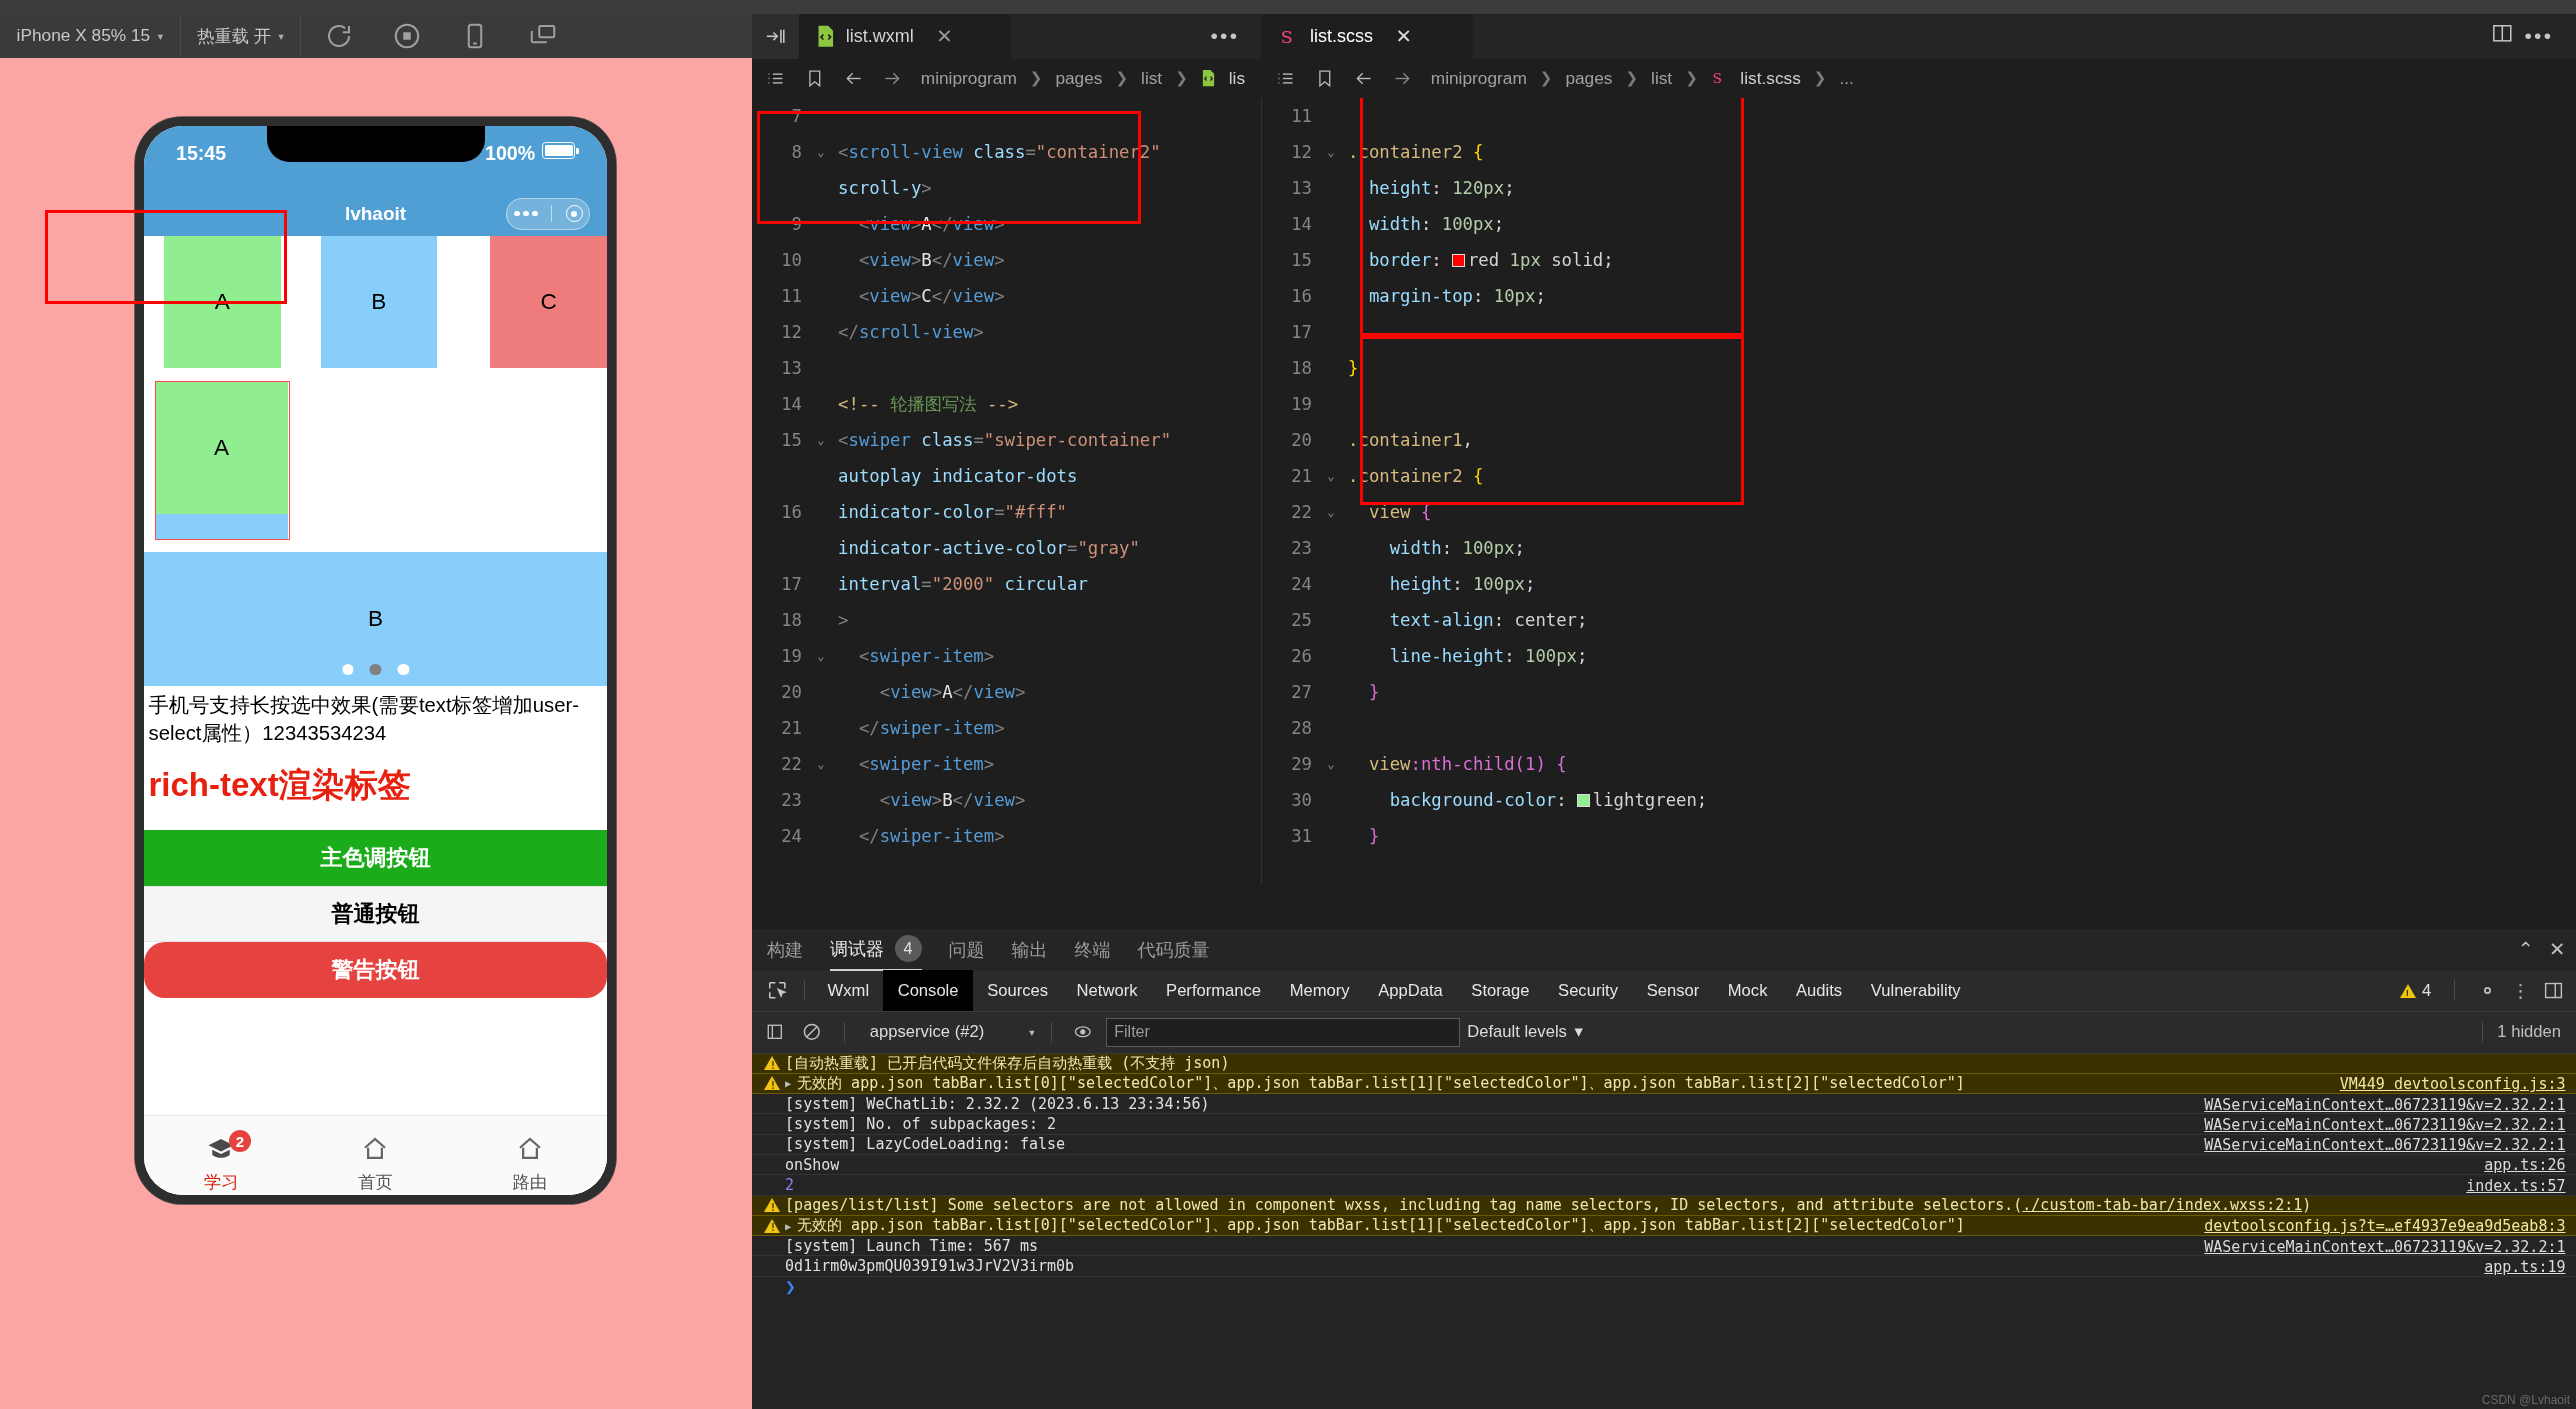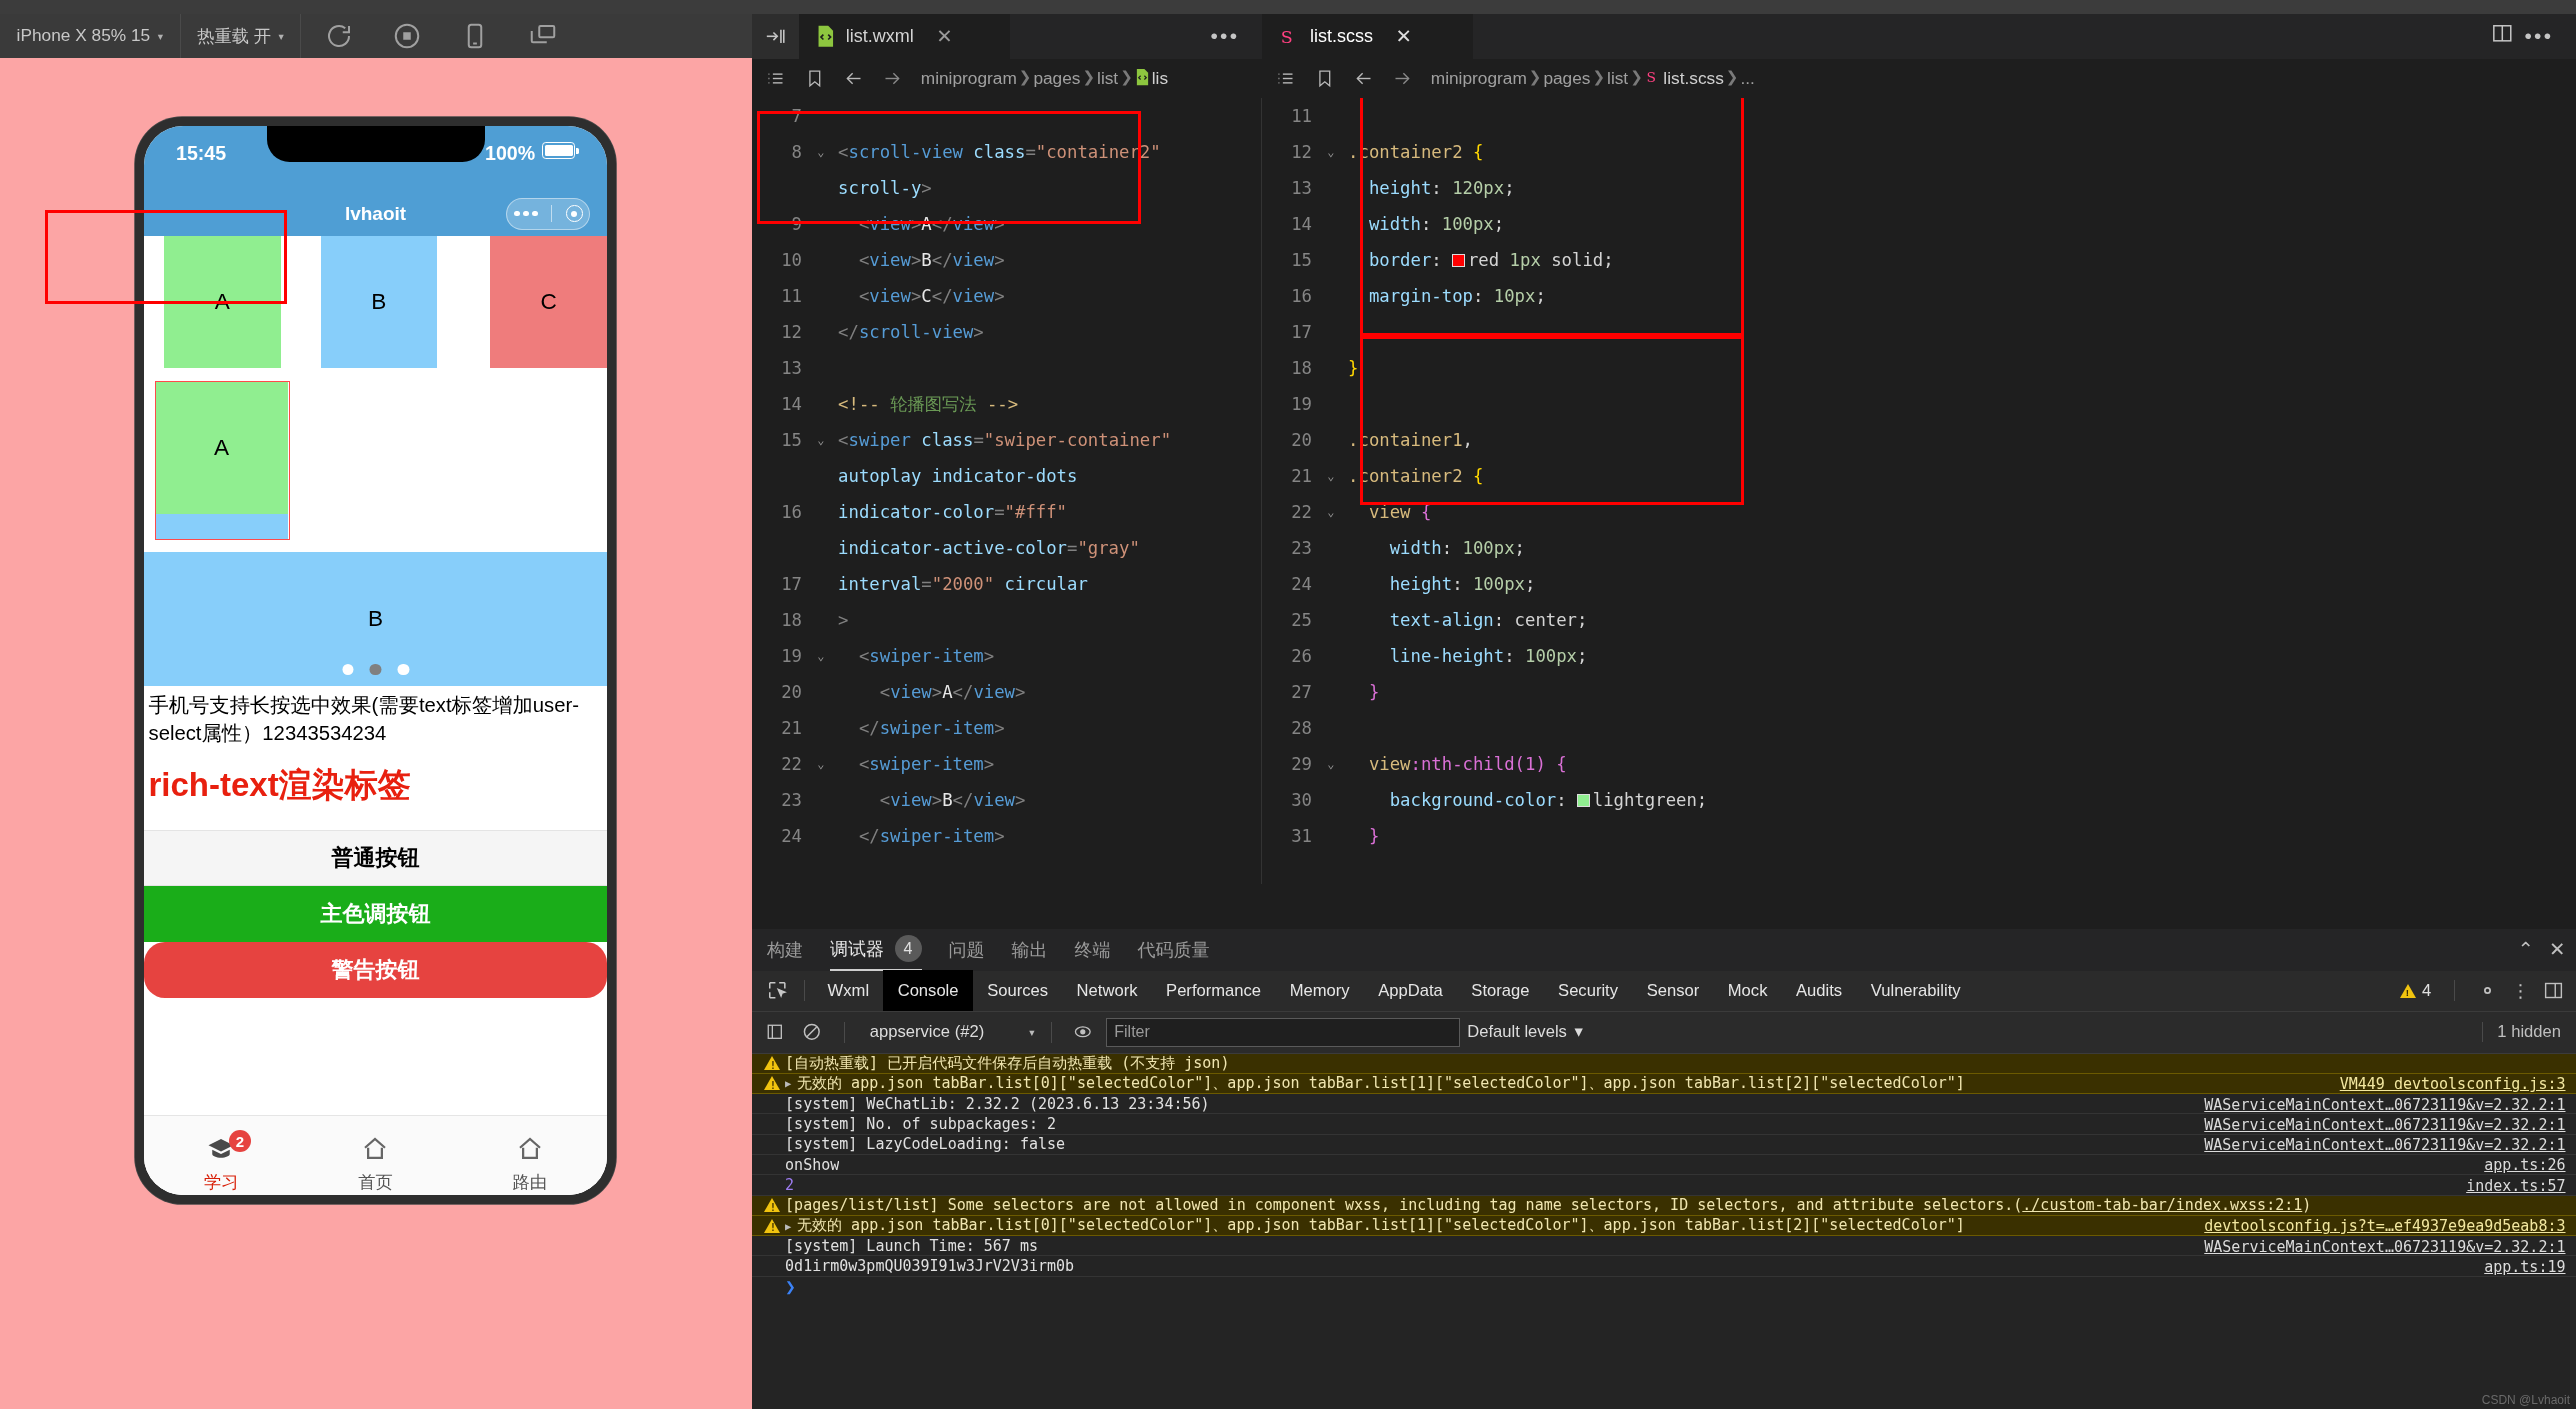--- a/index.html
+++ b/index.html
@@ -176,21 +176,21 @@
     display: flex; align-items: center; gap: 10.5px; padding: 0 16.6px;
     height: 45px; background: #1e1e1e; color: #d4d4d4; font-size: 18px;
     min-width: 211px;
   }
   .etab .close { color: #9a9a9a; font-size: 19.6px; margin-left: 12px; }
   .tabfill { flex: 1; background: #252526; display: flex; align-items: center; justify-content: flex-end; padding-right: 22.6px; }
   .tabfill .ell { color: #c5c5c5; font-size: 21px; letter-spacing: 2.3px; }
 
   .bc-row { display: flex; align-items: center; height: 39px; background: #1e1e1e; padding-left: 12px; gap: 16.6px; }
   .bc-icon { width: 22.6px; height: 22.6px; color: #b8b8b8; display:flex; align-items:center; justify-content:center;}
-  .bc-path { display: flex; align-items: flex-start; gap: 2px; color: #a0a0a0; font-size: 17.3px; }
+  .bc-path { display: flex; align-items: center; gap: 13px; color: #a0a0a0; font-size: 17.3px; }
   .bc-sep { color: #7a7a7a; font-size: 15px; }
 
   
   .split { display: flex; height: 786px; }
   .pane { position: relative; background: #1e1e1e; overflow: hidden; }
   .pane.left { width: 510px; border-right: 0.8px solid #333; }
   .pane.right { flex: 1; }
 
   .code {
     font-family: "DejaVu Sans Mono", monospace; font-size: 17.3px; line-height: 36px;
@@ -388,22 +388,22 @@
                 <i></i>
                 <i class="active"></i>
                 <i></i>
               </span>
             </div>
 
             <div class="longtext">手机号支持长按选中效果(需要text标签增加user-select属性）12343534234</div>
             <div class="richtext">rich-text渲染标签</div>
 
             <div class="btn-group">
+              <div class="wbtn primary">主色调按钮</div>
               <div class="wbtn normal">普通按钮</div>
-              <div class="wbtn primary">主色调按钮</div>
               <div class="wbtn warn">警告按钮</div>
             </div>
 
             <div class="tabbar">
               <div class="tabitem active">
                 <span class="badge">2</span>
                 <svg class="tabicon" viewBox="0 0 24 24" fill="#4a4a4a">
                   <path d="M12 4 2 9l10 5 10-5-10-5zM5 12.5V16c0 1.5 3.2 3 7 3s7-1.5 7-3v-3.5l-7 3.5-7-3.5z"></path>
                 </svg>
                 <span>学习</span>

